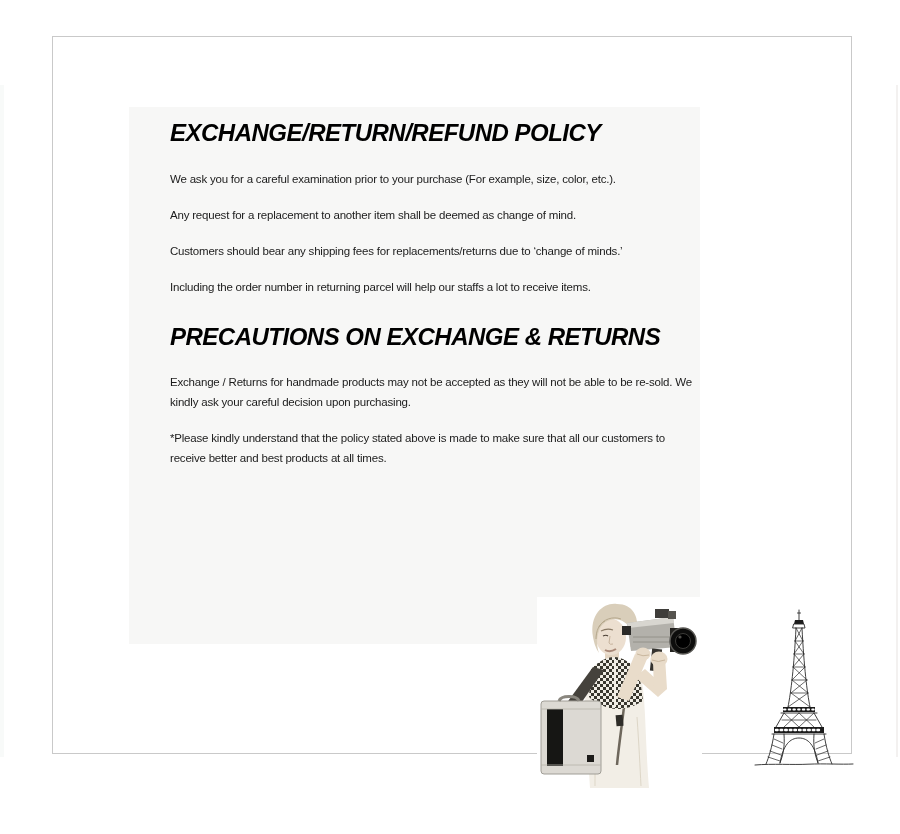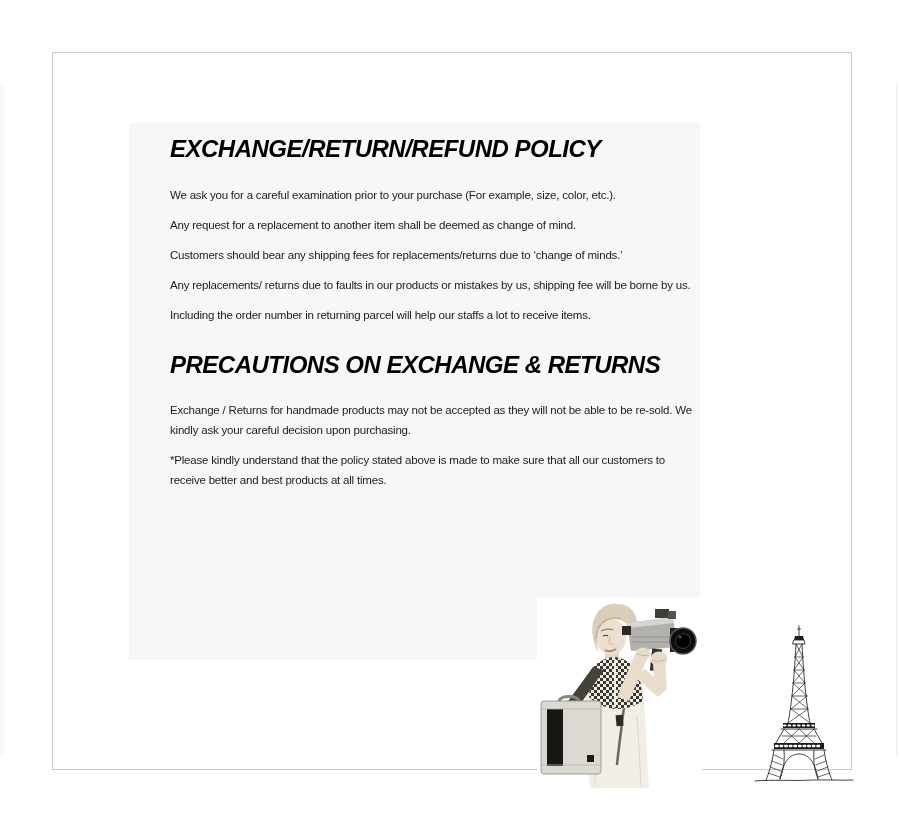--- a/index.html
+++ b/index.html
@@ -8,35 +8,35 @@
     font-family:"Liberation Sans",sans-serif;
   }
   .page{position:absolute;inset:0;width:900px;height:834px;background:#ffffff;}
   .edge-strip-left{
     position:absolute;left:0;top:85px;width:4px;height:672px;background:#f8faf9;
   }
   .edge-strip-right{
     position:absolute;left:896px;top:85px;width:2px;height:672px;background:#f3f1f0;
   }
   .policy-box{
-    position:absolute;left:52px;top:52px;width:798px;height:716px;
+    position:absolute;left:52px;top:36px;width:798px;height:716px;
     border:1px solid #c9c9c9;background:#ffffff;
   }
   .policy-panel{
     position:absolute;left:76px;top:70px;width:571px;height:537px;
     background:#f7f7f6;box-sizing:border-box;padding:12px 6px 0 41px;
   }
   .policy-panel h1{
     font-style:italic;font-weight:bold;font-size:24px;line-height:1.15;
     letter-spacing:-0.5px;color:#000000;margin:0 0 22px 0;
   }
   .policy-panel h1.second{margin-top:26px;}
   .policy-panel p{
     font-size:11.5px;line-height:20px;letter-spacing:-0.2px;color:#1b1b1b;
-    margin:4px 0 10px 0;max-width:524px;
+    margin:16px 0 10px 0;max-width:524px;
   }
   .tower-art{position:absolute;left:700px;top:570px;width:102px;height:162px;}
   .woman-art{position:absolute;left:537px;top:597px;width:165px;height:193px;z-index:5;}
 </style>
 </head>
 <body>
 
 <div class="page">
 
   <div class="edge-strip-left"></div>
@@ -75,21 +75,20 @@
                  M71,132 L62,136 M73,138 L63,142 M75,144 L64,148 M77,150 L65,154" stroke-width="0.7"></path>
         <path d="M2,158 C20,156.5 40,158 55,157.2 C72,156.4 88,157.6 100,157"></path>
       </g>
     </svg>
 
     <div class="policy-panel">
       <h1>EXCHANGE/RETURN/REFUND POLICY</h1>
       <p>We ask you for a careful examination prior to your purchase (For example, size, color, etc.).</p>
       <p>Any request for a replacement to another item shall be deemed as change of mind.</p>
       <p>Customers should bear any shipping fees for replacements/returns due to ‘change of minds.’</p>
-      <p>Any replacements/ returns due to faults in our products or mistakes by us, shipping fee will be borne by us.</p>
       <p>Including the order number in returning parcel will help our staffs a lot to receive items.</p>
 
       <h1 class="second">PRECAUTIONS ON EXCHANGE &amp; RETURNS</h1>
       <p>Exchange / Returns for handmade products may not be accepted as they will not be able to be re-sold. We kindly ask your careful decision upon purchasing.</p>
       <p>*Please kindly understand that the policy stated above is made to make sure that all our customers to receive better and best products at all times.</p>
     </div>
   </div>
 
   <svg class="woman-art" viewBox="0 0 165 193" xmlns="http://www.w3.org/2000/svg">
     <defs>

